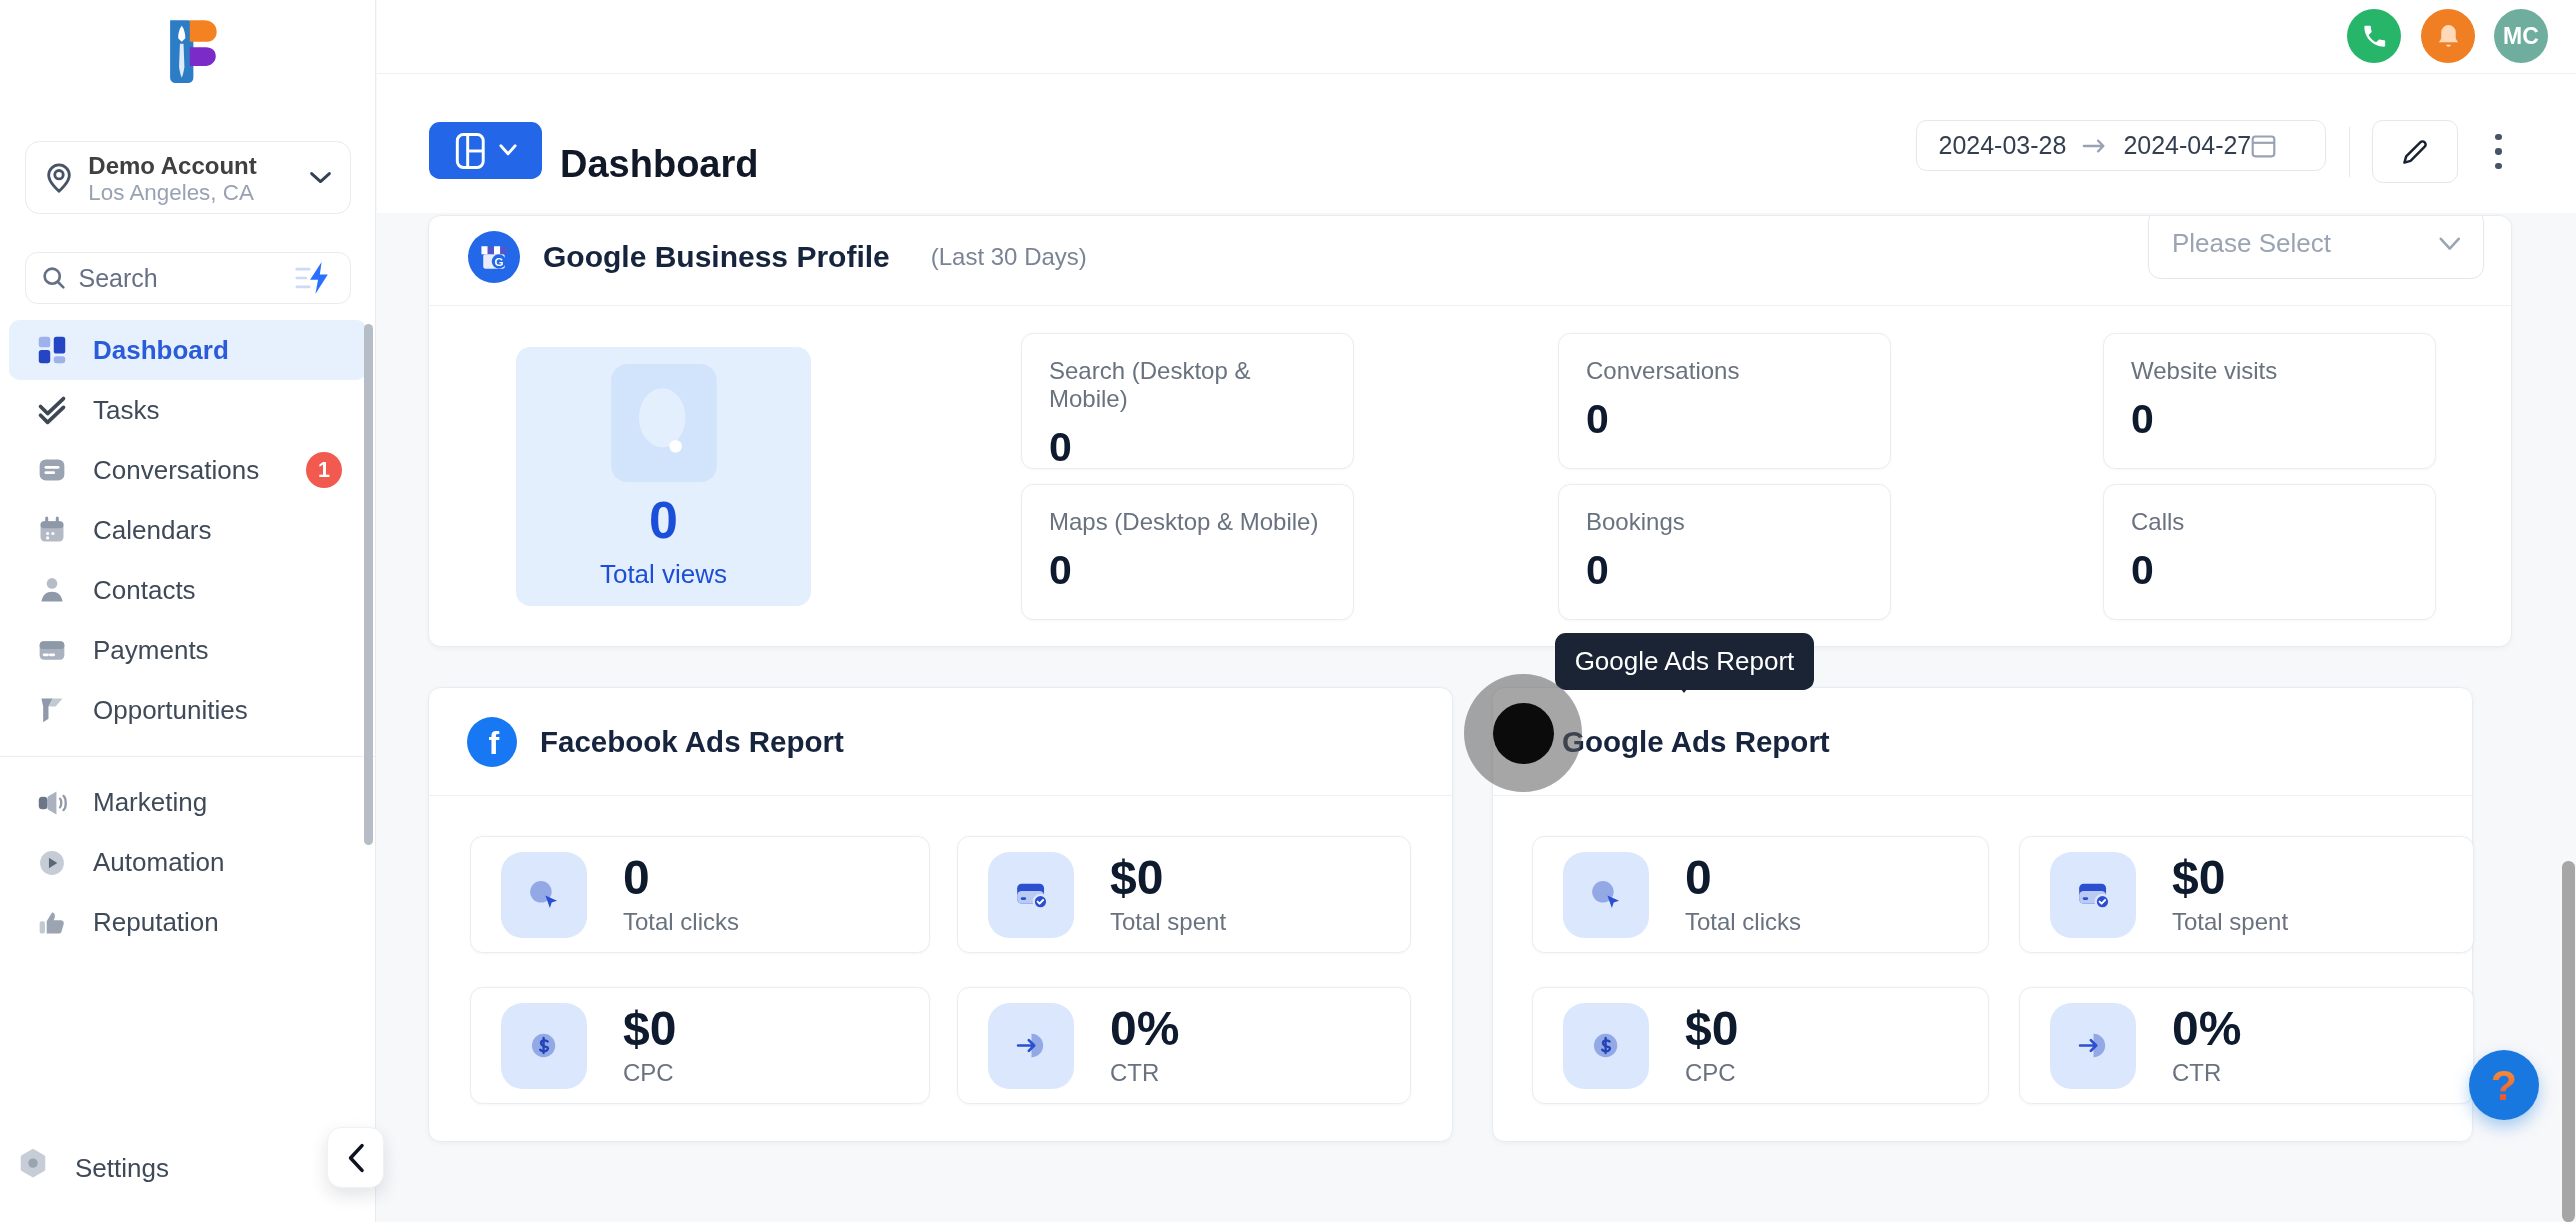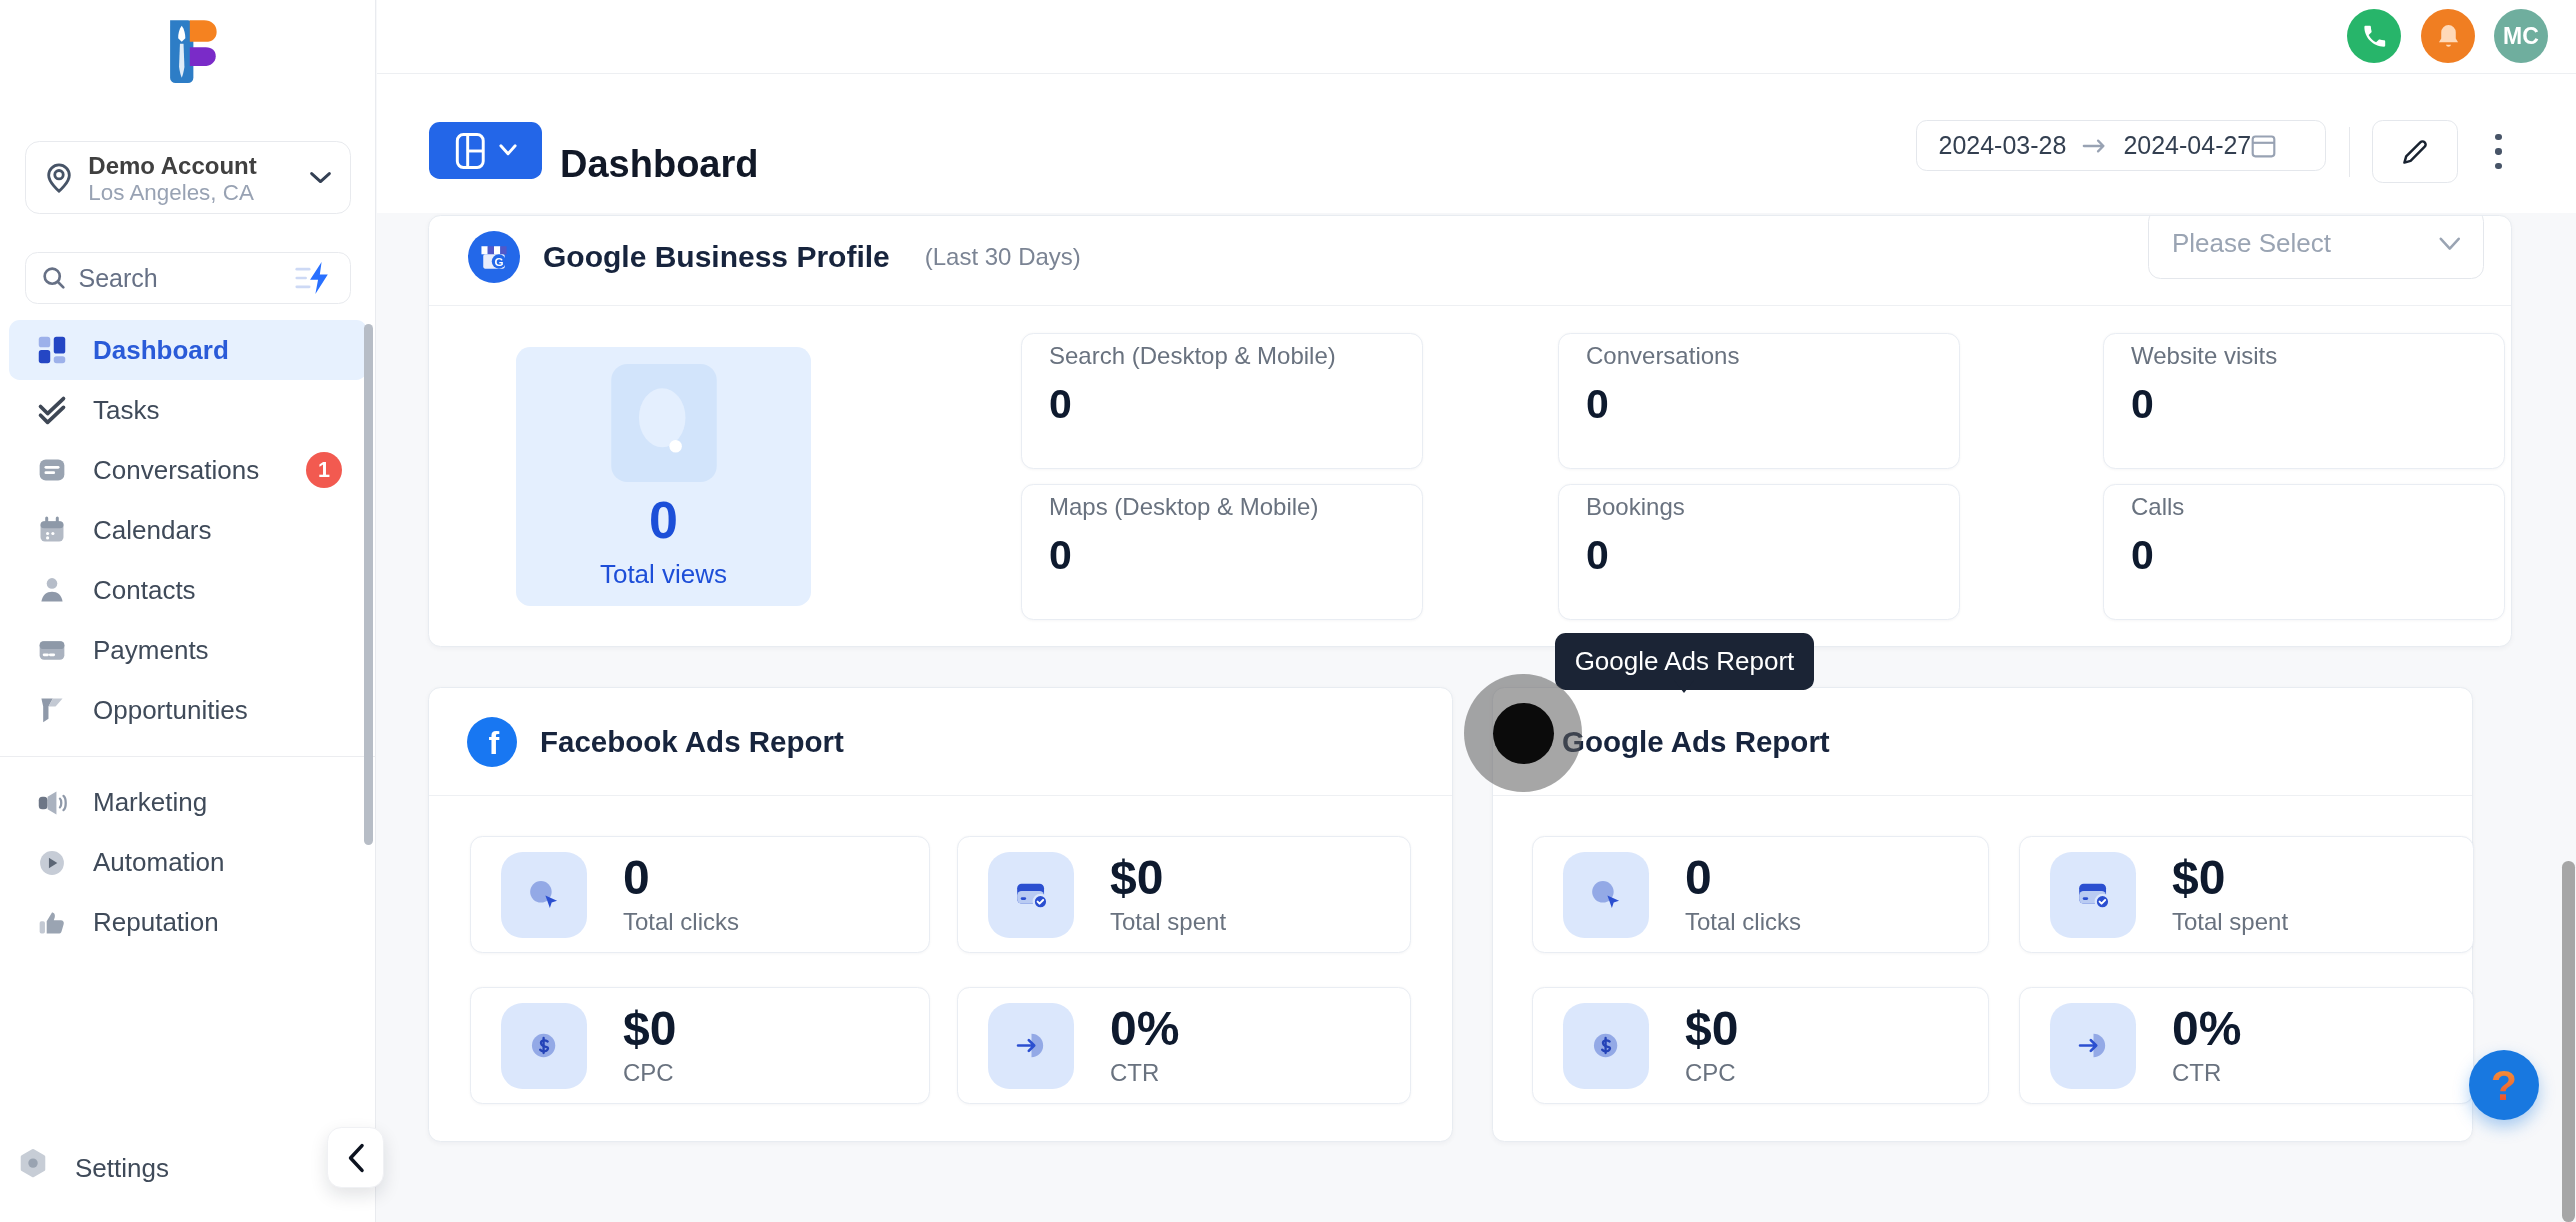--- a/index.html
+++ b/index.html
@@ -64,33 +64,33 @@
   .kebab { position:absolute; left:2479px; top:122px; width:39px; height:59px; display:flex;
            flex-direction:column; align-items:center; justify-content:center; gap:8px; cursor:pointer; }
   .kebab i { width:6.3px; height:6.3px; border-radius:50%; background:#475467; }
 
   
   .card { position:absolute; background:#fff; border:0.9px solid #e8ecf1; border-radius:12.5px;
           box-shadow:0 1.8px 5.4px rgba(16,24,40,.04); }
   .gbp-card { left:428px; top:215px; width:2084px; height:432px; overflow:hidden; }
   .gbp-head { position:absolute; left:39px; top:5.4px; height:72px; display:flex; align-items:center; gap:23px; }
   .gbp-title { font-size:30px; font-weight:bold; color:#17243d; }
-  .gbp-sub { font-size:24px; color:#7b8494; margin-left:12px; }
+  .gbp-sub { font-size:24px; color:#7b8494; margin-left:18px; }
   .gbp-select { position:absolute; right:27px; top:-7.2px; width:336px; height:70px;
                 border:0.9px solid #e4e7ec; border-radius:12.5px; display:flex; align-items:center;
                 justify-content:space-between; padding:0 23px; font-size:26px; color:#9aa4b3;
                 background:#fff; cursor:pointer; }
   .gbp-divider { position:absolute; left:0; top:89px; width:100%; height:0.9px; background:#eef0f3; }
   .tv-card { position:absolute; left:87px; top:131px; width:295px; height:259px; background:#e4effe;
              border-radius:14.3px; display:flex; flex-direction:column; align-items:center;
              justify-content:center; gap:12.5px; }
   .tv-value { font-size:52px; font-weight:bold; color:#1c4fd8; line-height:52px; }
   .tv-label { font-size:26px; color:#1d4ed8; }
-  .gcard { position:absolute; width:402px; height:136px; background:#fff; border:0.9px solid #e9edf3;
-           border-radius:12.5px; padding:8px 27px; box-shadow:0 0.9px 2.7px rgba(16,24,40,.04); }
+  .gcard { position:absolute; width:333px; height:136px; background:#fff; border:0.9px solid #e9edf3;
+           border-radius:12.5px; padding:23px 27px; box-shadow:0 0.9px 2.7px rgba(16,24,40,.04); }
   .gcard .glabel { font-size:24px; color:#69727f; }
   .gcard .gvalue { font-size:41px; font-weight:bold; color:#0e1a2e; margin-top:10.7px; }
   .g-s0 { left:592px;  top:117px; } .g-s1 { left:592px;  top:268px; }
   .g-s2 { left:1129px; top:117px; } .g-s3 { left:1129px; top:268px; }
   .g-s4 { left:1674px; top:117px; } .g-s5 { left:1674px; top:268px; }
 
   .fb-card { left:428px; top:687px; width:1025px; height:455px; }
   .ga-card { left:1492px; top:687px; width:981px; height:455px; }
   .ads-head { position:absolute; left:38px; top:0; height:107px; display:flex; align-items:center; gap:23px; }
   .ads-title { font-size:29.5px; font-weight:bold; color:#17243d; }

